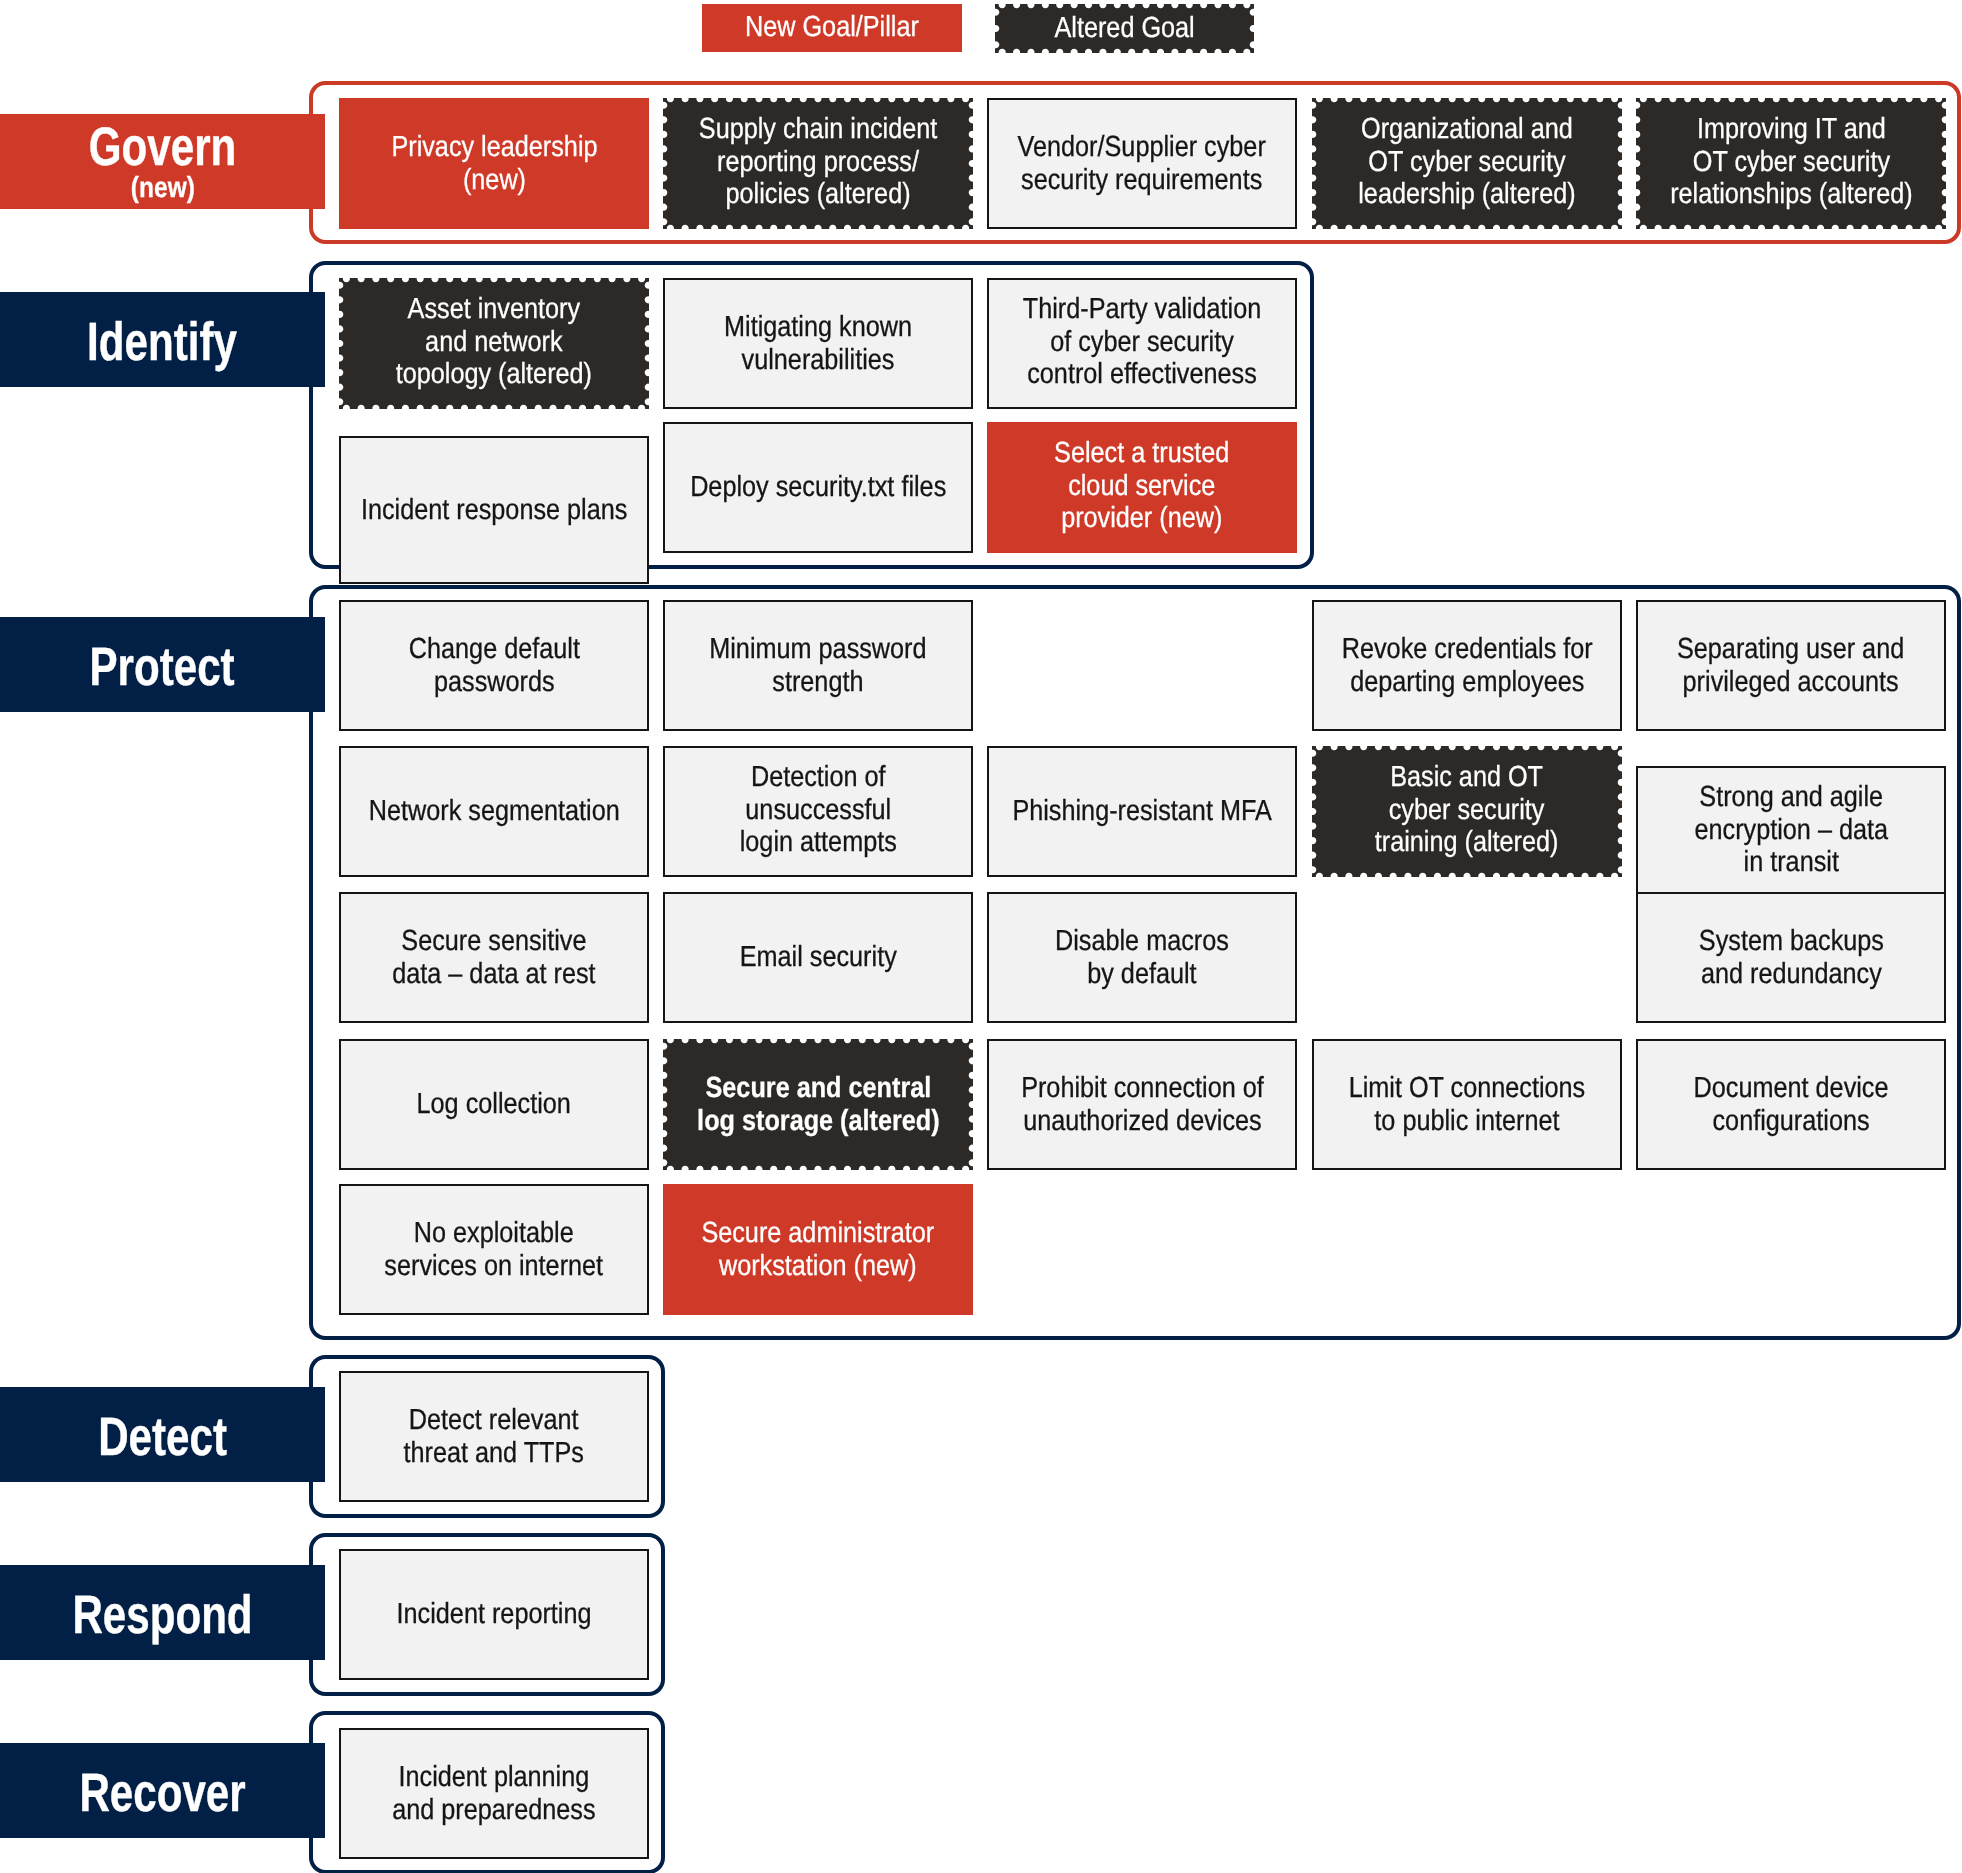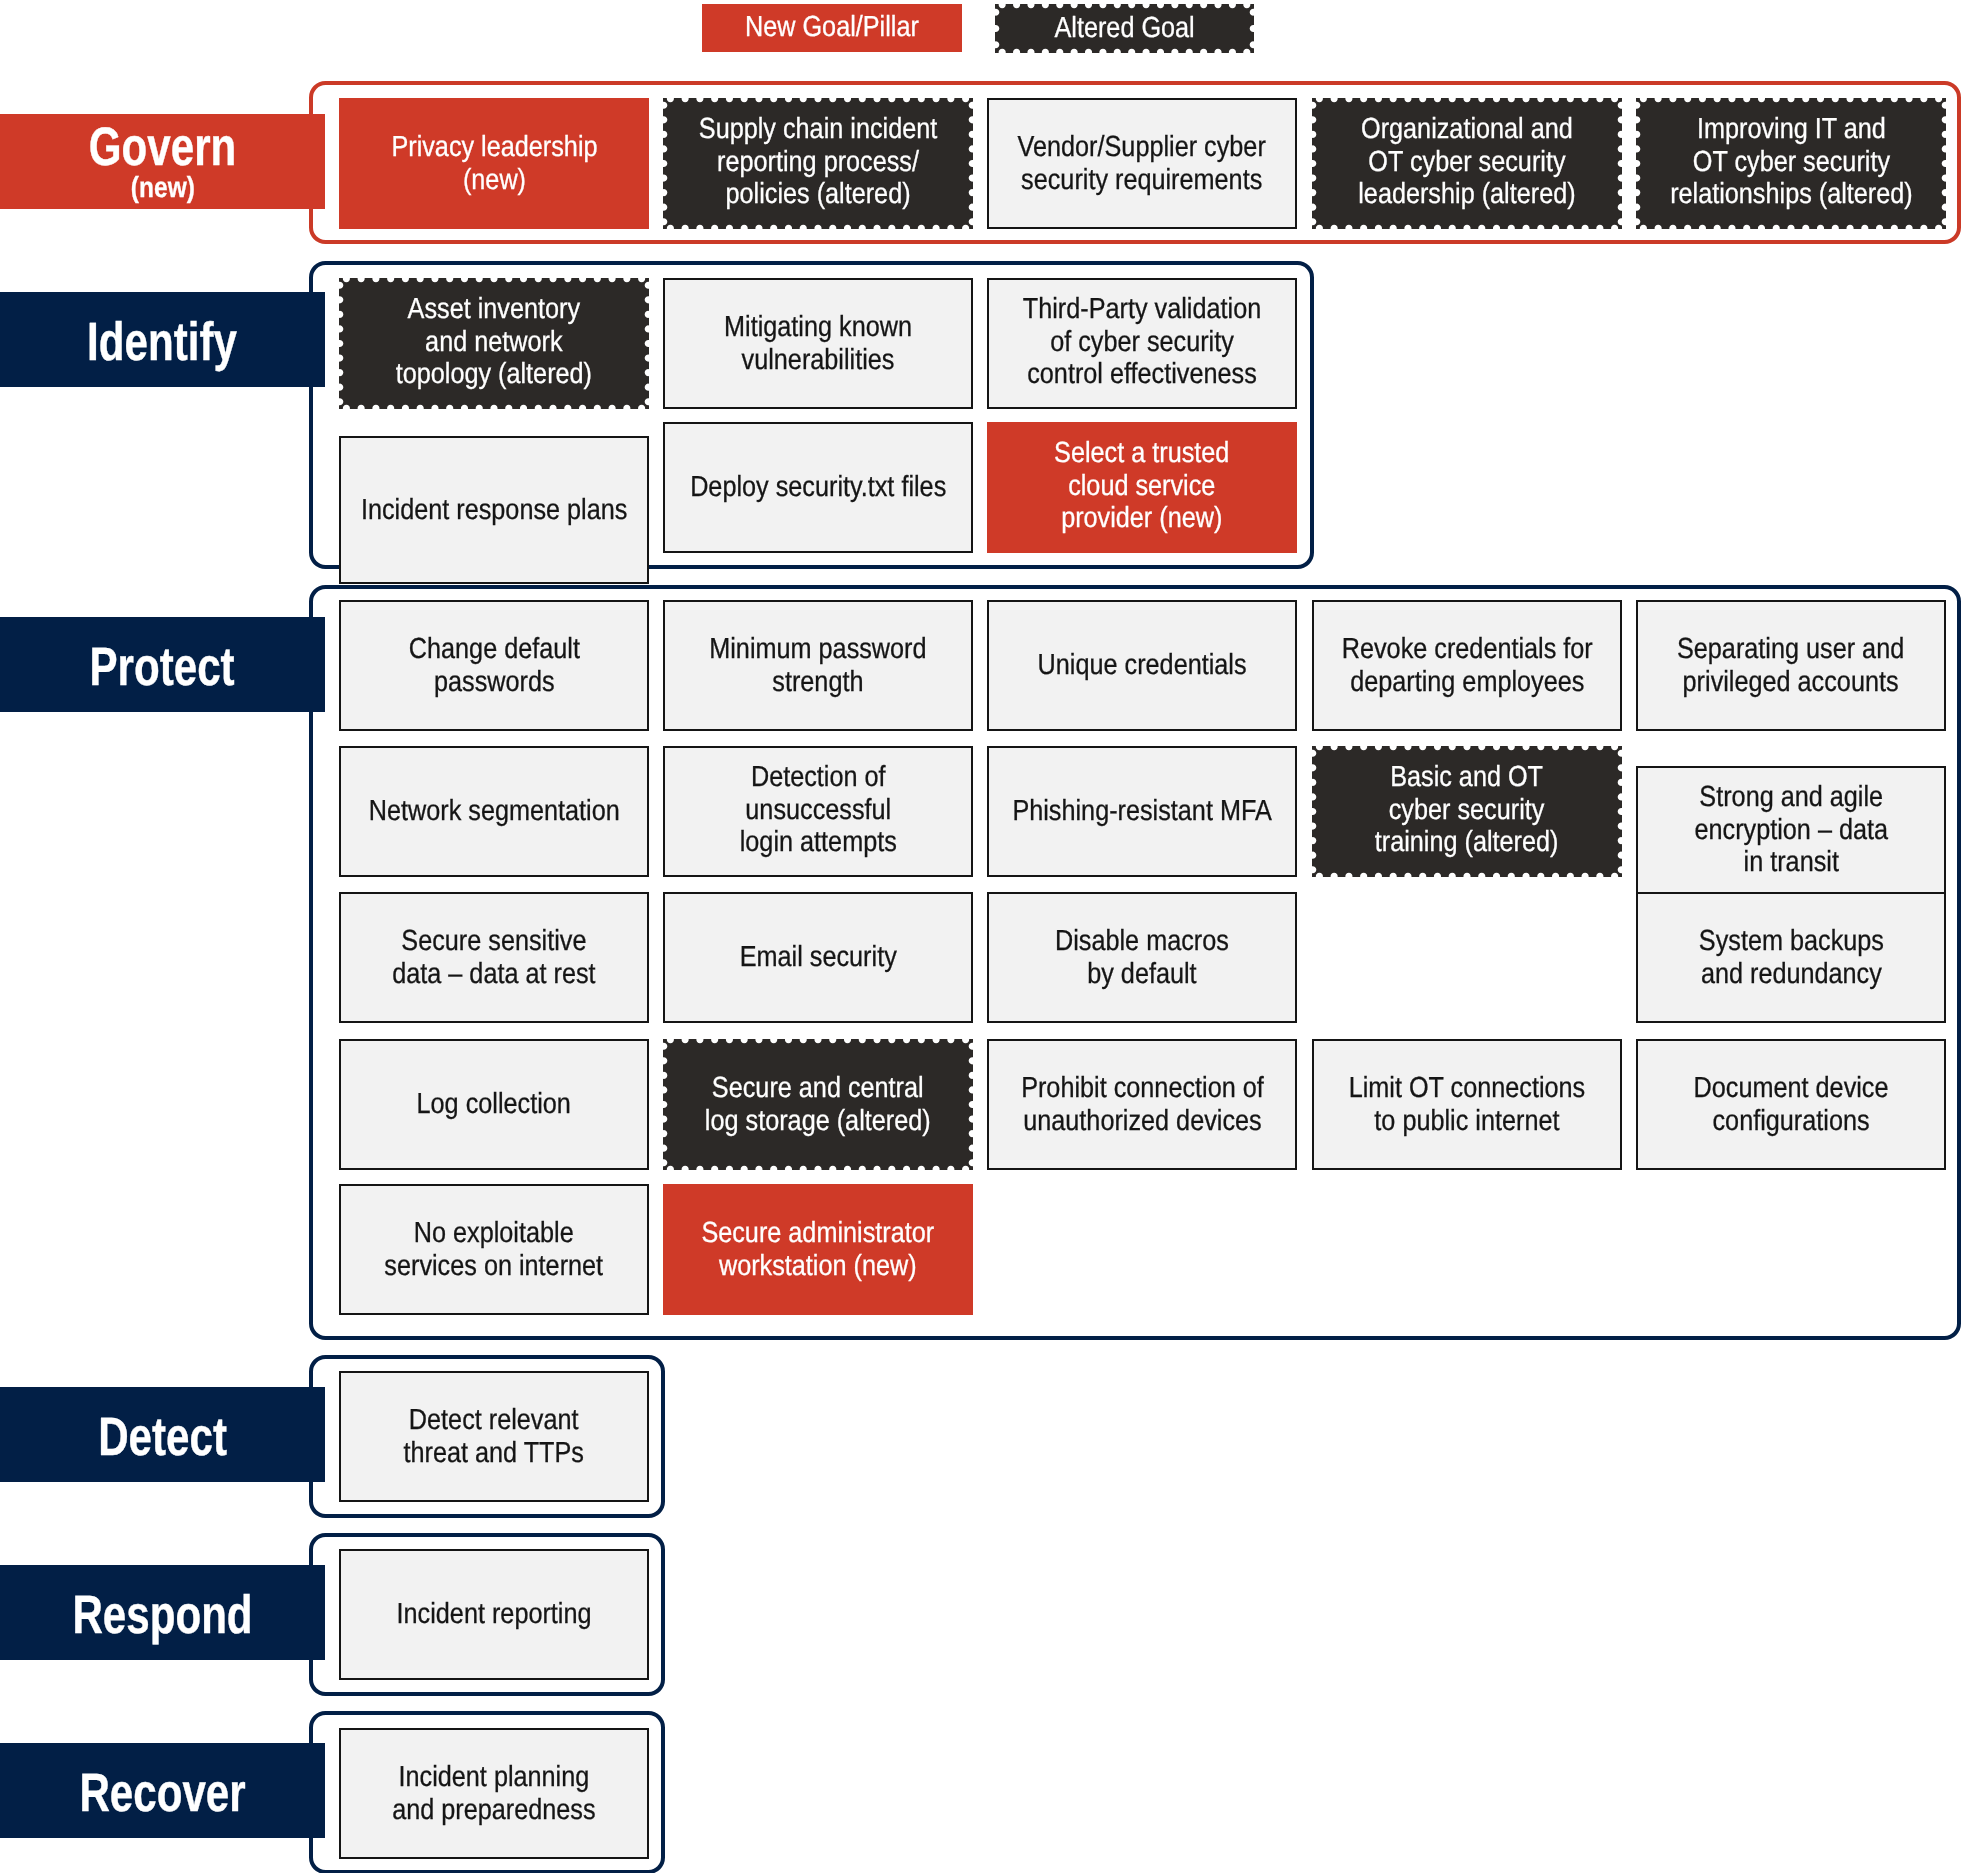--- a/index.html
+++ b/index.html
@@ -151,23 +151,20 @@
   <div class="goal plain" style="left: 339px; top: 600px; width: 310px; height: 131px; background: rgb(242, 242, 242); border-color: rgb(21, 21, 21);">
     <span class="goal-label" style="color: rgb(21, 21, 21);">Change default
 passwords</span>
   </div>
 
   <div class="goal plain" style="left: 663px; top: 600px; width: 310px; height: 131px; background: rgb(242, 242, 242); border-color: rgb(21, 21, 21);">
     <span class="goal-label" style="color: rgb(21, 21, 21);">Minimum password
 strength</span>
   </div>
 
-  <div class="goal plain" style="left: 987px; top: 600px; width: 310px; height: 131px; background: rgb(242, 242, 242); border-color: rgb(21, 21, 21);">
-    <span class="goal-label" style="color: rgb(21, 21, 21);">Unique credentials</span>
-  </div>
 
   <div class="goal plain" style="left: 1312px; top: 600px; width: 310px; height: 131px; background: rgb(242, 242, 242); border-color: rgb(21, 21, 21);">
     <span class="goal-label" style="color: rgb(21, 21, 21);">Revoke credentials for
 departing employees</span>
   </div>
 
   <div class="goal plain" style="left: 1636px; top: 600px; width: 310px; height: 131px; background: rgb(242, 242, 242); border-color: rgb(21, 21, 21);">
     <span class="goal-label" style="color: rgb(21, 21, 21);">Separating user and
 privileged accounts</span>
   </div>
@@ -218,21 +215,21 @@
 
   <div class="goal plain" style="left: 1636px; top: 892px; width: 310px; height: 131px; background: rgb(242, 242, 242); border-color: rgb(21, 21, 21);">
     <span class="goal-label" style="color: rgb(21, 21, 21);">System backups
 and redundancy</span>
   </div>
 
   <div class="goal plain" style="left: 339px; top: 1039px; width: 310px; height: 131px; background: rgb(242, 242, 242); border-color: rgb(21, 21, 21);">
     <span class="goal-label" style="color: rgb(21, 21, 21);">Log collection</span>
   </div>
 
-  <div class="goal altered" style="left: 663px; top: 1039px; width: 310px; height: 131px;">
+  <div class="goal altered" style="left: 663px; top: 1039px; width: 310px; height: 131px; font-weight: bold;">
       <svg class="goal-bg" viewBox="0 0 359 151" preserveAspectRatio="none">
         <path d="M 0 0 L 4.55 0 A 4.1 4.1 0 1 0 12.55 0 L 21.64 0 A 4.1 4.1 0 1 0 29.64 0 L 38.74 0 A 4.1 4.1 0 1 0 46.74 0 L 55.83 0 A 4.1 4.1 0 1 0 63.83 0 L 72.93 0 A 4.1 4.1 0 1 0 80.93 0 L 90.02 0 A 4.1 4.1 0 1 0 98.02 0 L 107.12 0 A 4.1 4.1 0 1 0 115.12 0 L 124.21 0 A 4.1 4.1 0 1 0 132.21 0 L 141.31 0 A 4.1 4.1 0 1 0 149.31 0 L 158.40 0 A 4.1 4.1 0 1 0 166.40 0 L 175.50 0 A 4.1 4.1 0 1 0 183.50 0 L 192.60 0 A 4.1 4.1 0 1 0 200.60 0 L 209.69 0 A 4.1 4.1 0 1 0 217.69 0 L 226.79 0 A 4.1 4.1 0 1 0 234.79 0 L 243.88 0 A 4.1 4.1 0 1 0 251.88 0 L 260.98 0 A 4.1 4.1 0 1 0 268.98 0 L 278.07 0 A 4.1 4.1 0 1 0 286.07 0 L 295.17 0 A 4.1 4.1 0 1 0 303.17 0 L 312.26 0 A 4.1 4.1 0 1 0 320.26 0 L 329.36 0 A 4.1 4.1 0 1 0 337.36 0 L 346.45 0 A 4.1 4.1 0 1 0 354.45 0 L 359 0 L 359 4.39 A 4.1 4.1 0 1 0 359 12.39 L 359 21.17 A 4.1 4.1 0 1 0 359 29.17 L 359 37.94 A 4.1 4.1 0 1 0 359 45.94 L 359 54.72 A 4.1 4.1 0 1 0 359 62.72 L 359 71.50 A 4.1 4.1 0 1 0 359 79.50 L 359 88.28 A 4.1 4.1 0 1 0 359 96.28 L 359 105.06 A 4.1 4.1 0 1 0 359 113.06 L 359 121.83 A 4.1 4.1 0 1 0 359 129.83 L 359 138.61 A 4.1 4.1 0 1 0 359 146.61 L 359 151 L 354.45 151 A 4.1 4.1 0 1 0 346.45 151 L 337.36 151 A 4.1 4.1 0 1 0 329.36 151 L 320.26 151 A 4.1 4.1 0 1 0 312.26 151 L 303.17 151 A 4.1 4.1 0 1 0 295.17 151 L 286.07 151 A 4.1 4.1 0 1 0 278.07 151 L 268.98 151 A 4.1 4.1 0 1 0 260.98 151 L 251.88 151 A 4.1 4.1 0 1 0 243.88 151 L 234.79 151 A 4.1 4.1 0 1 0 226.79 151 L 217.69 151 A 4.1 4.1 0 1 0 209.69 151 L 200.60 151 A 4.1 4.1 0 1 0 192.60 151 L 183.50 151 A 4.1 4.1 0 1 0 175.50 151 L 166.40 151 A 4.1 4.1 0 1 0 158.40 151 L 149.31 151 A 4.1 4.1 0 1 0 141.31 151 L 132.21 151 A 4.1 4.1 0 1 0 124.21 151 L 115.12 151 A 4.1 4.1 0 1 0 107.12 151 L 98.02 151 A 4.1 4.1 0 1 0 90.02 151 L 80.93 151 A 4.1 4.1 0 1 0 72.93 151 L 63.83 151 A 4.1 4.1 0 1 0 55.83 151 L 46.74 151 A 4.1 4.1 0 1 0 38.74 151 L 29.64 151 A 4.1 4.1 0 1 0 21.64 151 L 12.55 151 A 4.1 4.1 0 1 0 4.55 151 L 0 151 L 0 146.61 A 4.1 4.1 0 1 0 0 138.61 L 0 129.83 A 4.1 4.1 0 1 0 0 121.83 L 0 113.06 A 4.1 4.1 0 1 0 0 105.06 L 0 96.28 A 4.1 4.1 0 1 0 0 88.28 L 0 79.50 A 4.1 4.1 0 1 0 0 71.50 L 0 62.72 A 4.1 4.1 0 1 0 0 54.72 L 0 45.94 A 4.1 4.1 0 1 0 0 37.94 L 0 29.17 A 4.1 4.1 0 1 0 0 21.17 L 0 12.39 A 4.1 4.1 0 1 0 0 4.39 L 0 0 Z" fill="#2c2927"></path>
       </svg>
     <span class="goal-label">Secure and central
 log storage (altered)</span>
   </div>
 
   <div class="goal plain" style="left: 987px; top: 1039px; width: 310px; height: 131px; background: rgb(242, 242, 242); border-color: rgb(21, 21, 21);">
     <span class="goal-label" style="color: rgb(21, 21, 21);">Prohibit connection of
 unauthorized devices</span>

